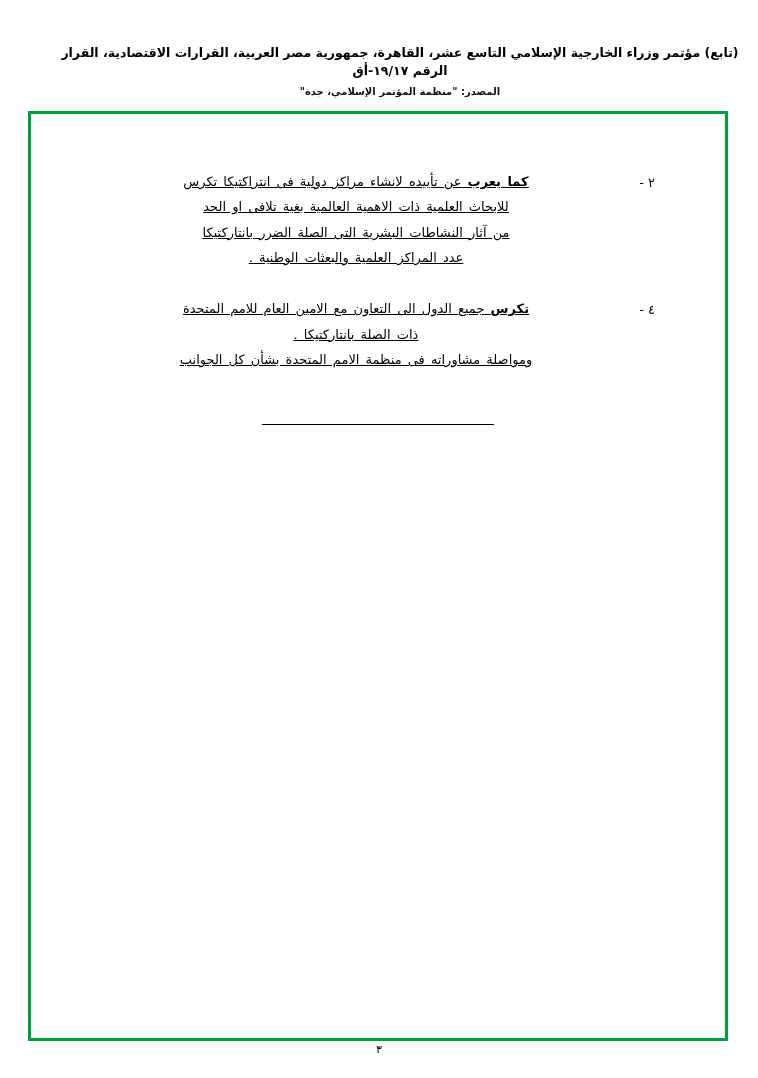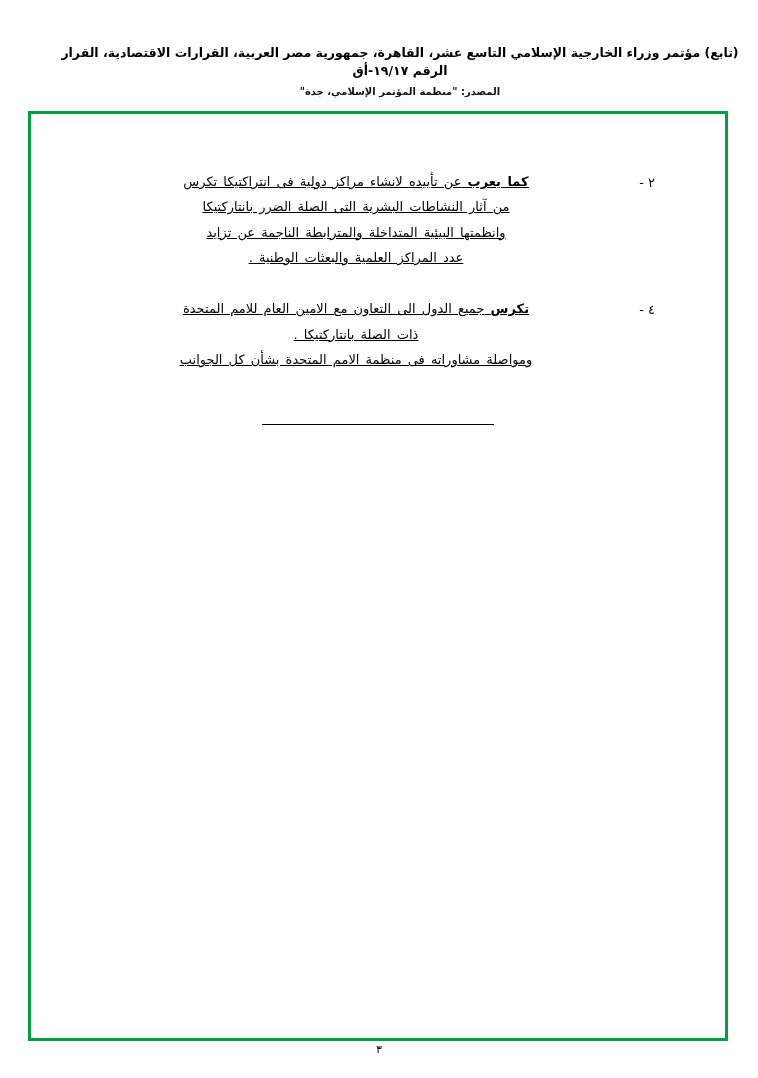--- a/index.html
+++ b/index.html
@@ -136,22 +136,22 @@
     <div class="header-source">المصدر: "منظمة المؤتمر الإسلامي، جدة"</div>
   </div>
 
   <div class="frame">
     <div class="content">
 
       <div class="clause">
         <div class="clause-marker">٢ -</div>
         <div class="clause-body">
           <span class="clause-line wide"><span class="lead">كما يعرب</span> <span>عن تأييده لانشاء مراكز دولية فى انتراكتيكا تكرس</span></span>
+          <span class="clause-line wide">للابحاث العلمية ذات الاهمية العالمية بغية تلافى او الحد</span>
           <span class="clause-line wide">من آثار النشاطات البشرية التى الصلة الضرر بانتاركتيكا</span>
-          <span class="clause-line wide">وانظمتها البيئية المتداخلة والمترابطة الناجمة عن تزايد</span>
           <span class="clause-line wide last">عدد المراكز العلمية والبعثات الوطنية .</span>
         </div>
       </div>
 
       <div class="clause">
         <div class="clause-marker">٤ -</div>
         <div class="clause-body">
           <span class="clause-line wide"><span class="lead">تكرس</span> <span>جميع الدول الى التعاون مع الامين العام للامم المتحدة</span></span>
           <span class="clause-line wide last">ذات الصلة بانتاركتيكا .</span>
           <span class="clause-line wide">ومواصلة مشاوراته فى منظمة الامم المتحدة بشأن كل الجوانب</span>

